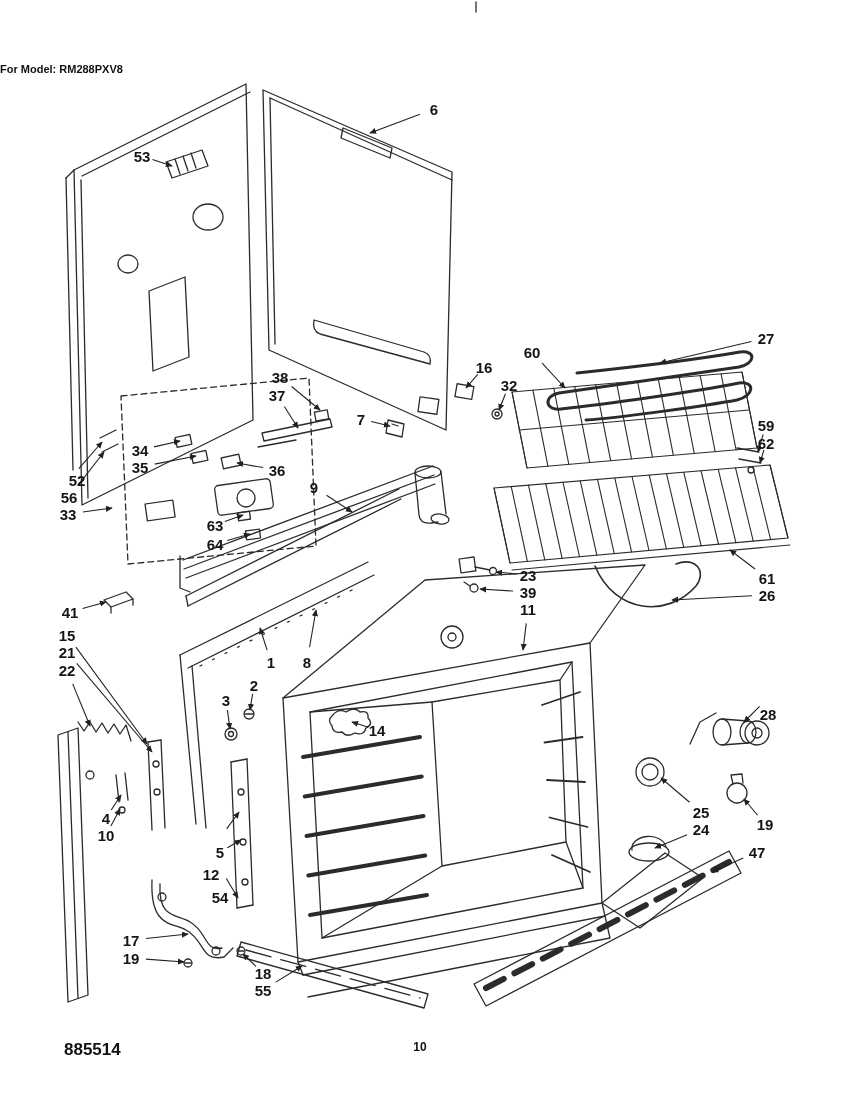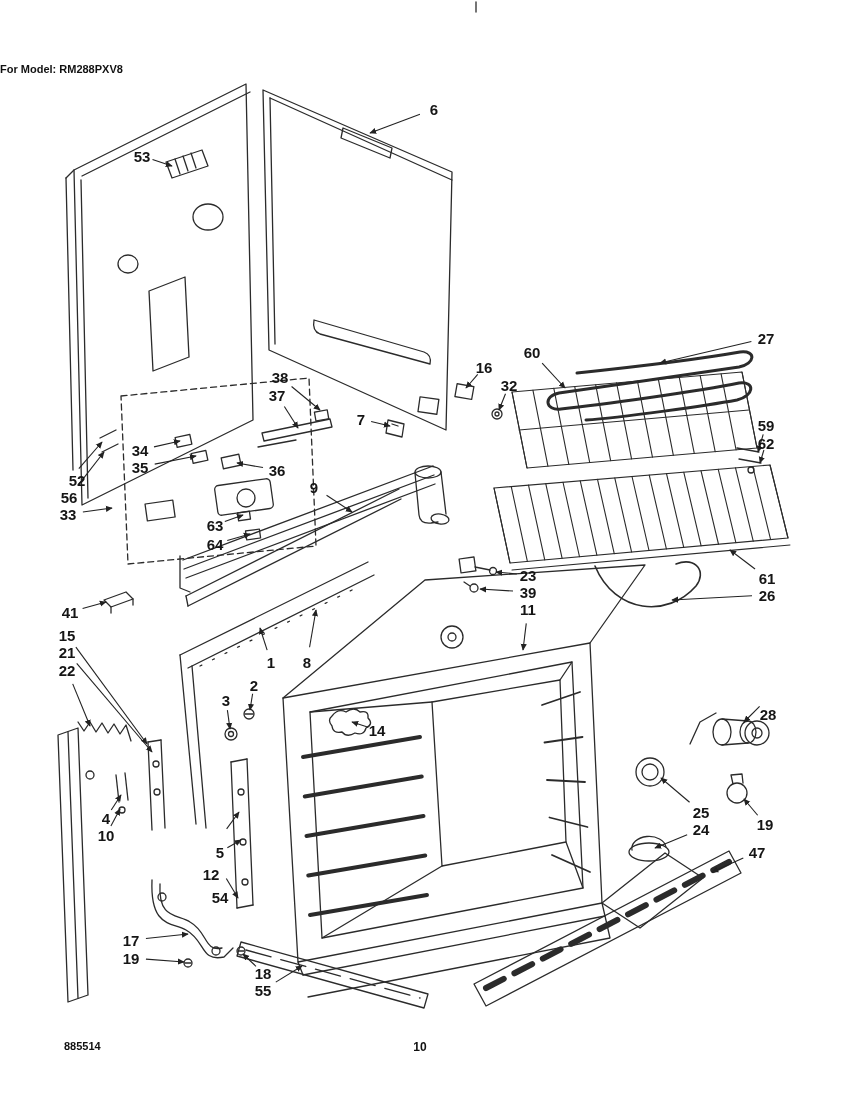--- a/index.html
+++ b/index.html
@@ -6,21 +6,21 @@
   .page{position:relative;width:864px;height:1096px;background:#ffffff;overflow:hidden;
         font-family:"Liberation Sans",sans-serif;color:#111;}
   .title{position:absolute;top:38px;left:0;width:840px;text-align:center;
          font-size:21px;font-weight:bold;letter-spacing:1px;}
   .subtitle{position:absolute;top:63px;left:0;width:840px;text-align:left;
             font-size:11px;font-weight:bold;}
   #diagram-svg{position:absolute;left:0;top:0;}
   #callout-layer{position:absolute;left:0;top:0;width:864px;height:1096px;pointer-events:none;}
   .callout{position:absolute;transform:translate(-50%,-50%);
            font-size:15px;font-weight:bold;color:#151515;line-height:1;}
-  .docnum{position:absolute;left:64px;top:1040px;font-size:11px;font-weight:bold;}
+  .docnum{position:absolute;left:64px;top:1040px;font-size:17px;font-weight:bold;}
   .pagenum{position:absolute;left:398px;top:1040px;width:44px;text-align:center;font-size:12px;font-weight:bold;}
 </style>
 </head>
 <body>
 
 <div class="page">
 
   <div class="subtitle">For Model: RM288PXV8</div>
 
   <svg id="diagram-svg" width="864" height="1096" viewBox="0 0 864 1096">

